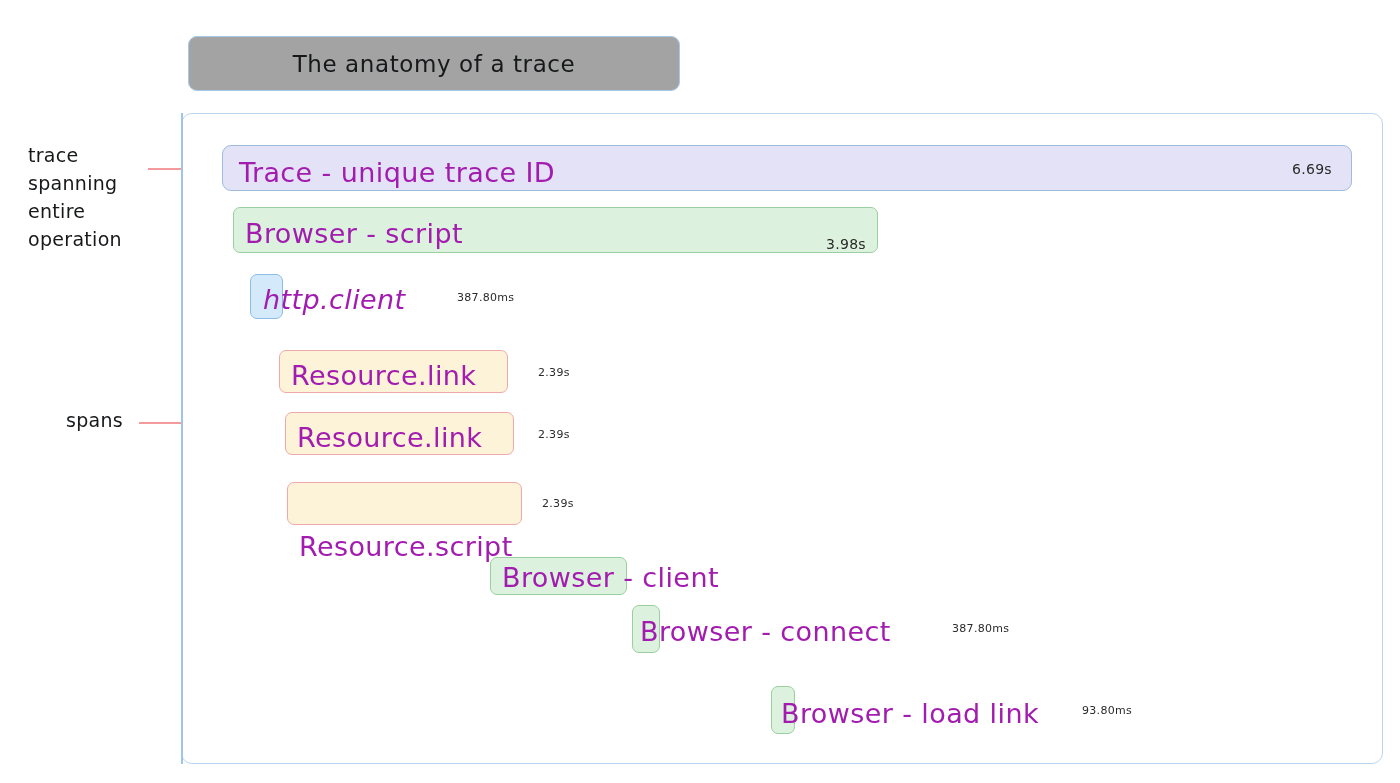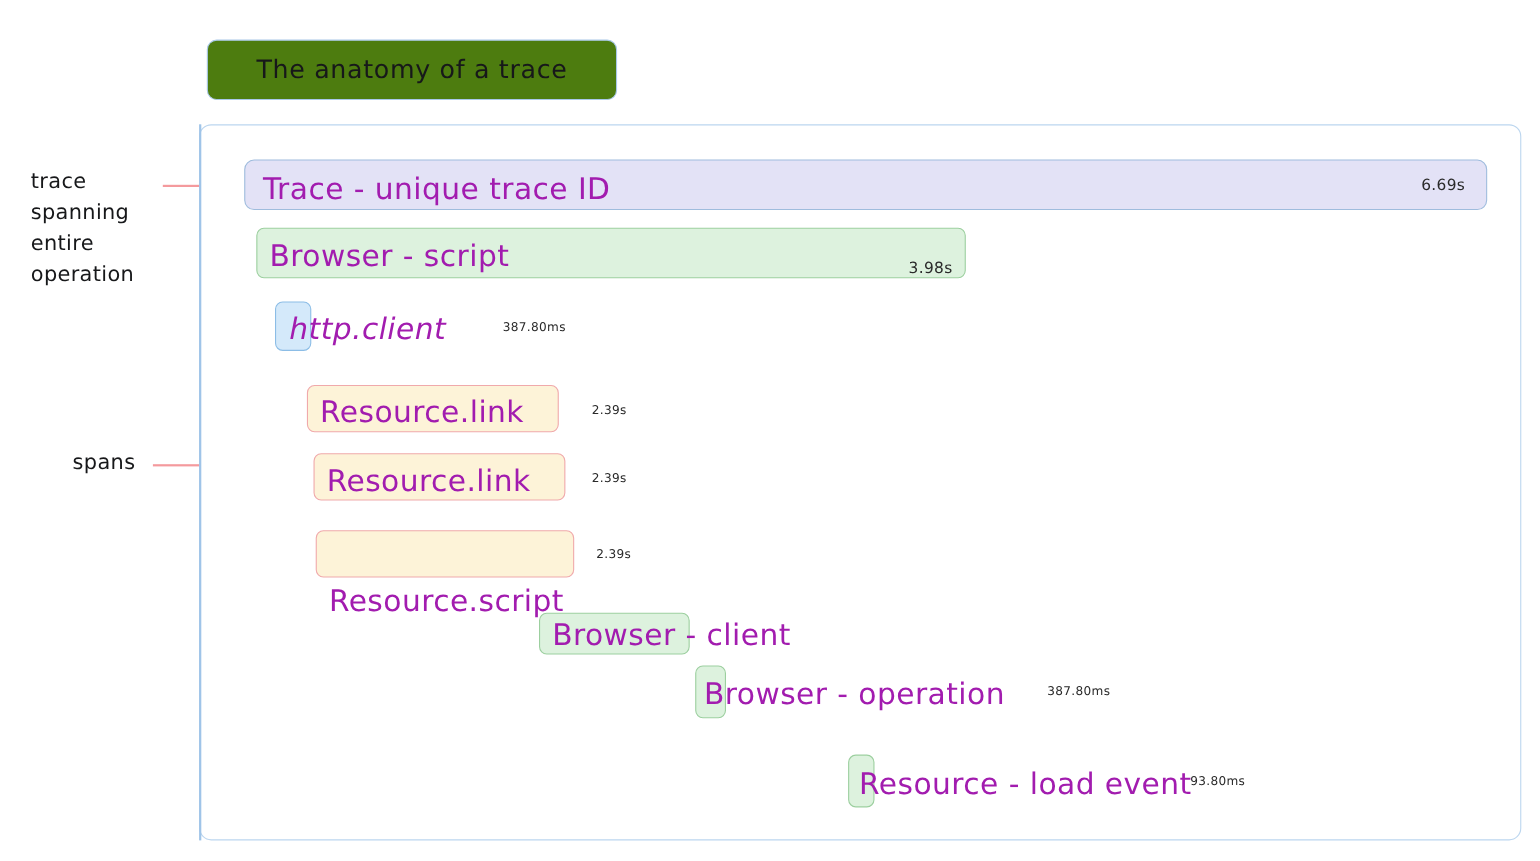--- a/index.html
+++ b/index.html
@@ -14,25 +14,25 @@
     overflow: hidden;
     font-family: "DejaVu Sans", sans-serif;
     color: #1a1a1a;
   }
 
   
   #title-box {
     position: absolute;
     left: 188px;
     top: 36px;
-    width: 373px;
+    width: 492px;
     height: 55px;
     border: 1.6px solid #a9c8e8;
     border-radius: 9px;
-    background: #4d7c0f;
+    background: #a3a3a3;
     box-sizing: border-box;
   }
   #title-text {
     position: absolute;
     left: 0; right: 0; top: 0; bottom: 0;
     display: flex;
     align-items: center;
     justify-content: center;
     font-size: 23px;
     letter-spacing: 0.6px;
@@ -55,21 +55,21 @@
   
   .annot-label {
     position: absolute;
     font-size: 19px;
     line-height: 28px;
     color: #17181a;
     letter-spacing: 0.3px;
   }
   #annot-trace {
     left: 28px;
-    top: 151px;
+    top: 141px;
     width: 140px;
   }
   #annot-spans {
     left: 66px;
     top: 406px;
   }
 
   .annot-leader {
     position: absolute;
     height: 1.7px;
@@ -181,21 +181,21 @@
 </div>
 
 <div class="span-row">
   <div class="span-bar browser" style="left:490px; top:557px; width:137px; height:38px;"></div>
   <div class="span-label" style="left:502px; top:562px;">Browser - client</div>
   <div class="span-duration" style="left:760px; top:567px;"></div>
 </div>
 
 <div class="span-row">
   <div class="span-bar browser" style="left:632px; top:605px; width:28px; height:48px;"></div>
-  <div class="span-label" style="left:640px; top:616px;">Browser - operation</div>
+  <div class="span-label" style="left:640px; top:616px;">Browser - connect</div>
   <div class="span-duration" style="left:952px; top:622px;">387.80ms</div>
 </div>
 
 <div class="span-row">
   <div class="span-bar browser" style="left:771px; top:686px; width:24px; height:48px;"></div>
-  <div class="span-label" style="left:781px; top:698px;">Resource - load event</div>
+  <div class="span-label" style="left:781px; top:698px;">Browser - load link</div>
   <div class="span-duration" style="left:1082px; top:704px;">93.80ms</div>
 </div>
 
 </body></html>

